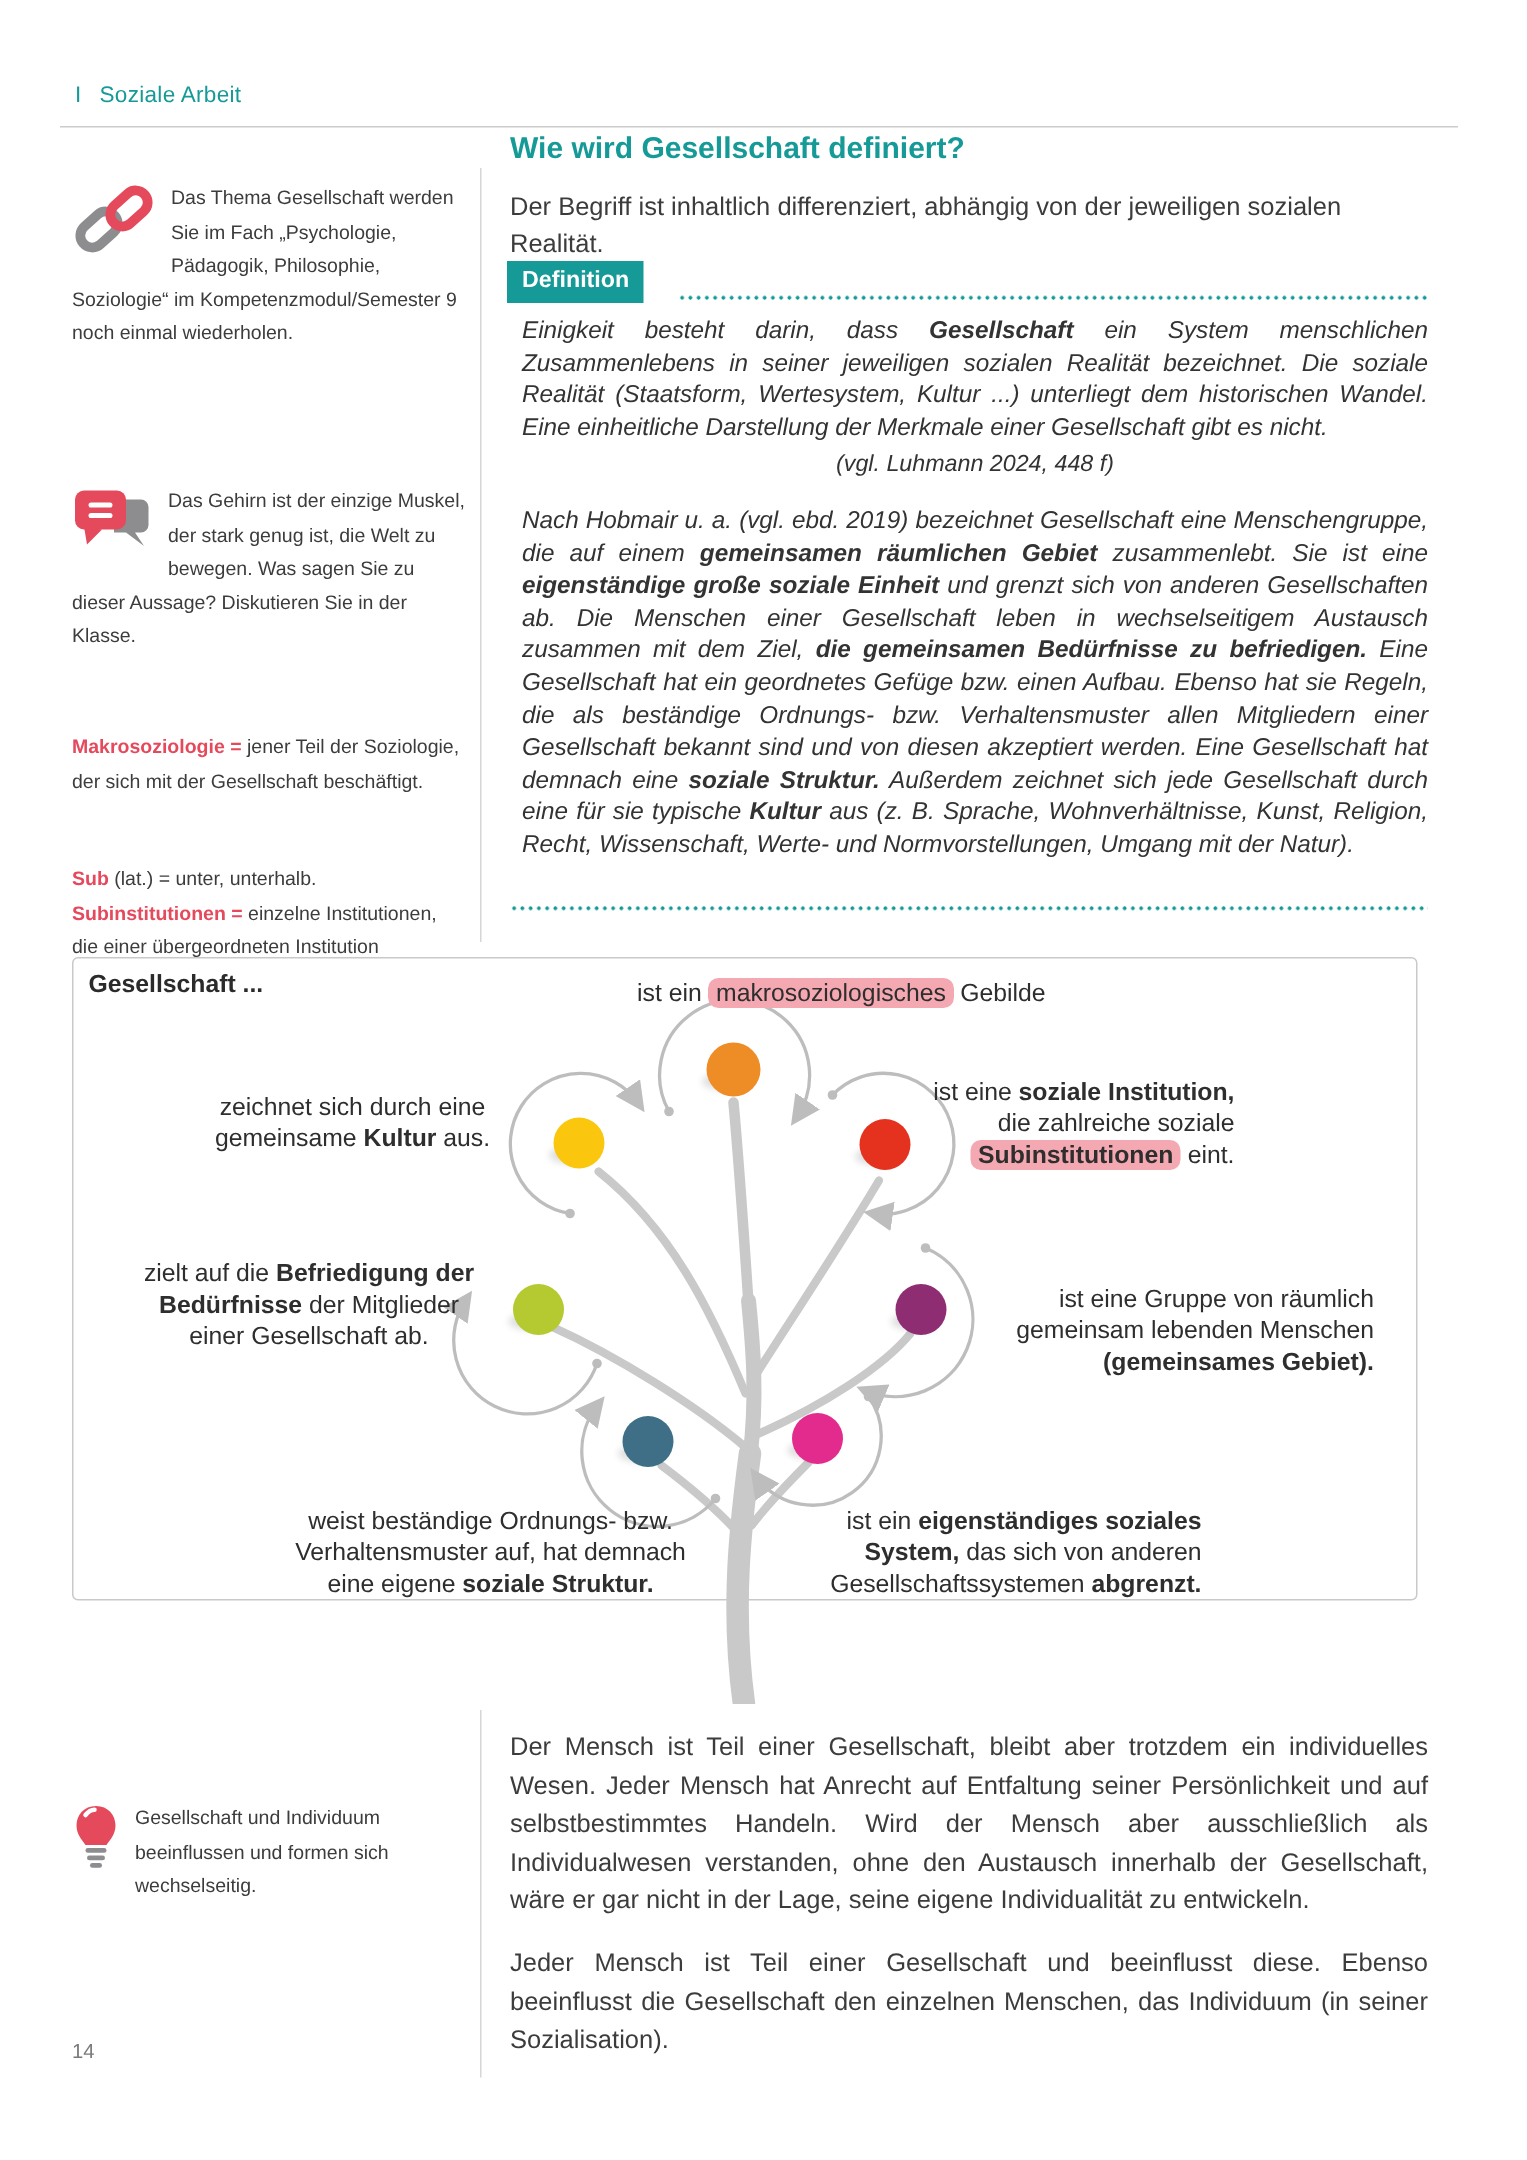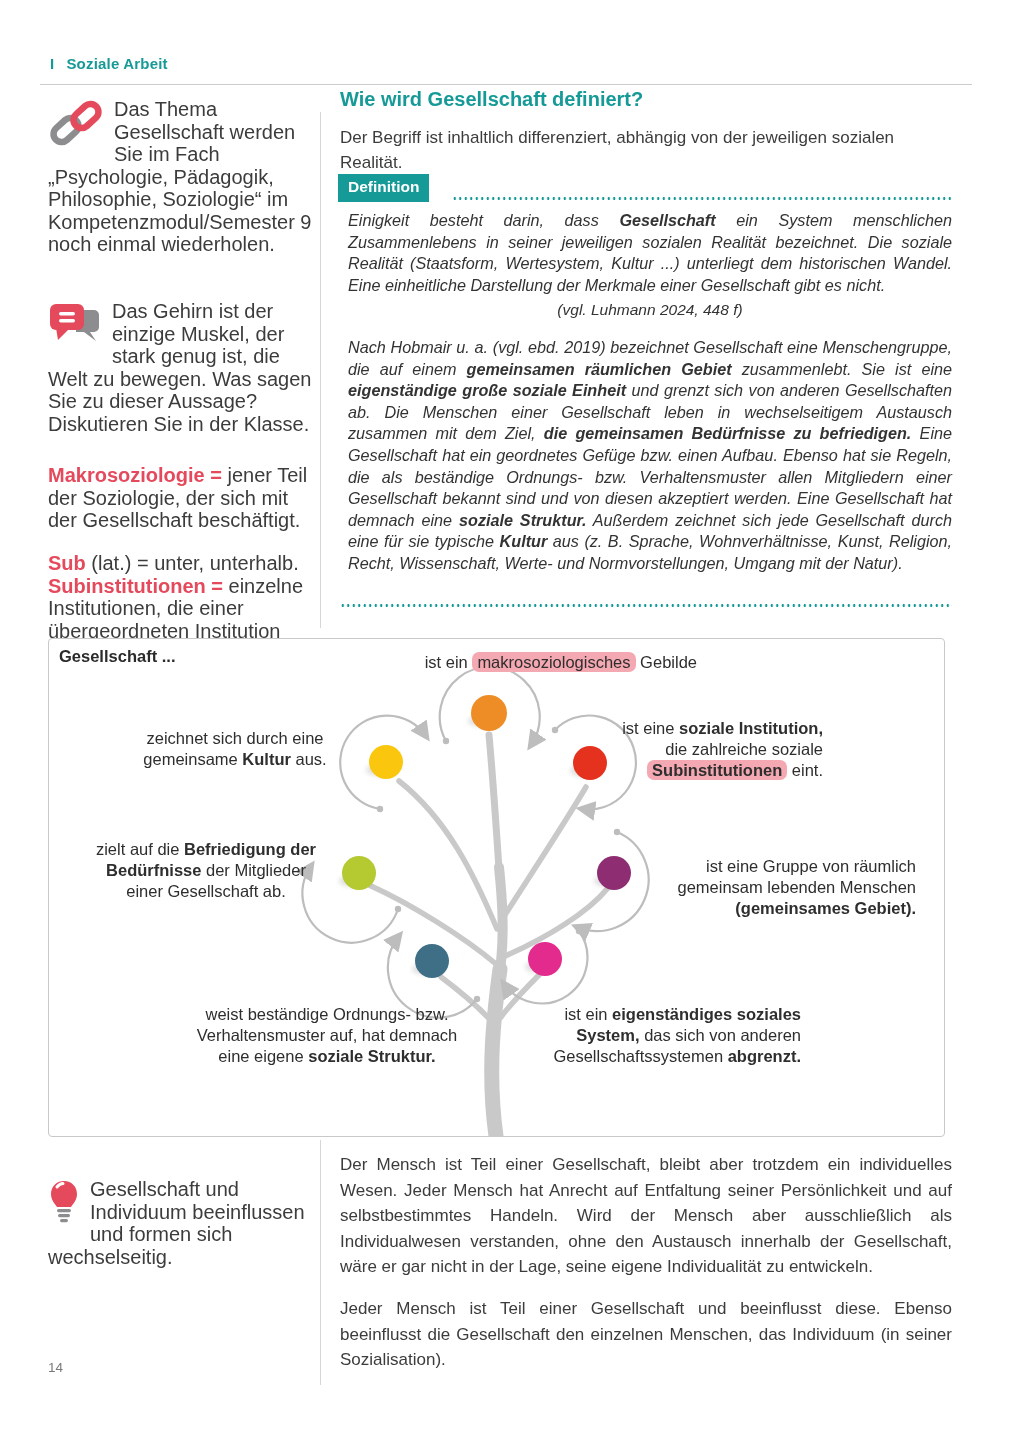--- a/index.html
+++ b/index.html
@@ -6,29 +6,29 @@
     --teal:#169a97; --accent-red:#e5495c; --highlight:#f4a8b2;
     --tree-gray:#c9c9c9; --arrow-gray:#bdbdbd; --text:#3c3c3c; --rule-gray:#cccccc;
   }
   *{box-sizing:border-box; margin:0; padding:0;}
   body{background:#fff;}
   #page{position:relative; width:1018px; height:1440px; background:#fff; overflow:hidden;
         font-family:"Liberation Sans", sans-serif; color:var(--text);}
   .abs{position:absolute;}
 
   
-  .chapter{left:50px; top:55px; font-size:15px; font-weight:700; color:var(--teal); letter-spacing:.2px;}
+  .chapter{left:50px; top:55px; font-size:15px; font-weight:400; color:var(--teal); letter-spacing:.2px;}
   .chapter .num{margin-right:12px;}
   .header-rule{left:40px; top:84px; width:932px; height:1px; background:var(--rule-gray);}
   .col-divider{left:320px; width:1px; background:#d6d6d6;}
   .seg1{top:112px; height:516px;}
   .seg2{top:1140px; height:245px;}
 
   
-  .side{left:48px; width:264px; font-size:20px; line-height:22.5px; color:var(--text);}
+  .side{left:48px; width:264px; font-size:13px; line-height:22.5px; color:var(--text);margin-top:23px;}
   .ic{float:left; margin:2px 10px 2px 0;}
   .r{color:var(--accent-red); font-weight:700;}
   .b{font-weight:700;}
   .hl{background:var(--highlight); border-radius:7px; padding:1px 5px;}
   .gloss p{margin:0;}
 
   
   .h1{left:340px; top:88px; font-size:20px; font-weight:700; color:var(--teal);}
   .intro{left:340px; top:125px; width:612px; font-size:17px; line-height:25px;}
   .deflabel{left:338px; top:174px; background:var(--teal); color:#fff; font-weight:700;
@@ -39,21 +39,21 @@
   .dot2{left:340px; top:604px; width:612px;}
   .quote{left:348px; width:604px; font-style:italic; font-size:16.2px; line-height:21.6px;
          text-align:justify; color:#333;}
   .q1{top:210px;} .q2{top:337px;}
   .cite{text-align:center; margin-top:3px; font-size:15.5px;}
   .para{left:340px; width:612px; font-size:17px; line-height:25.6px; text-align:justify;}
   .p1{top:1152px;} .p2{top:1296px;}
   .pagenum{left:48px; top:1360px; font-size:13.5px; color:#7a7a7a;}
 
   
-  .diagram{left:48px; top:638px; width:897px; height:499px; background:#fff;
+  .diagram{left:48px; top:638px; width:897px; height:429px; background:#fff;
            border:1px solid #c9c9c9; border-radius:4px;}
   .diagram .title{left:10px; top:8px; font-size:16.5px; font-weight:700; color:#2b2b2b;}
   .node-label{font-size:16.5px; line-height:21px; color:#2e2e2e;text-align:right;}
   .ra{text-align:center;}
   .nl-makro{left:318px; top:13px; width:330px;}
   .nl-kultur{left:90px; top:89px; width:192px;}
   .nl-institution{left:560px; top:79px; width:214px;}
   .nl-beduerfnisse{left:42px; top:200px; width:230px;}
   .nl-gebiet{left:617px; top:217px; width:250px;}
   .nl-struktur{left:144px; top:365px; width:268px;}

